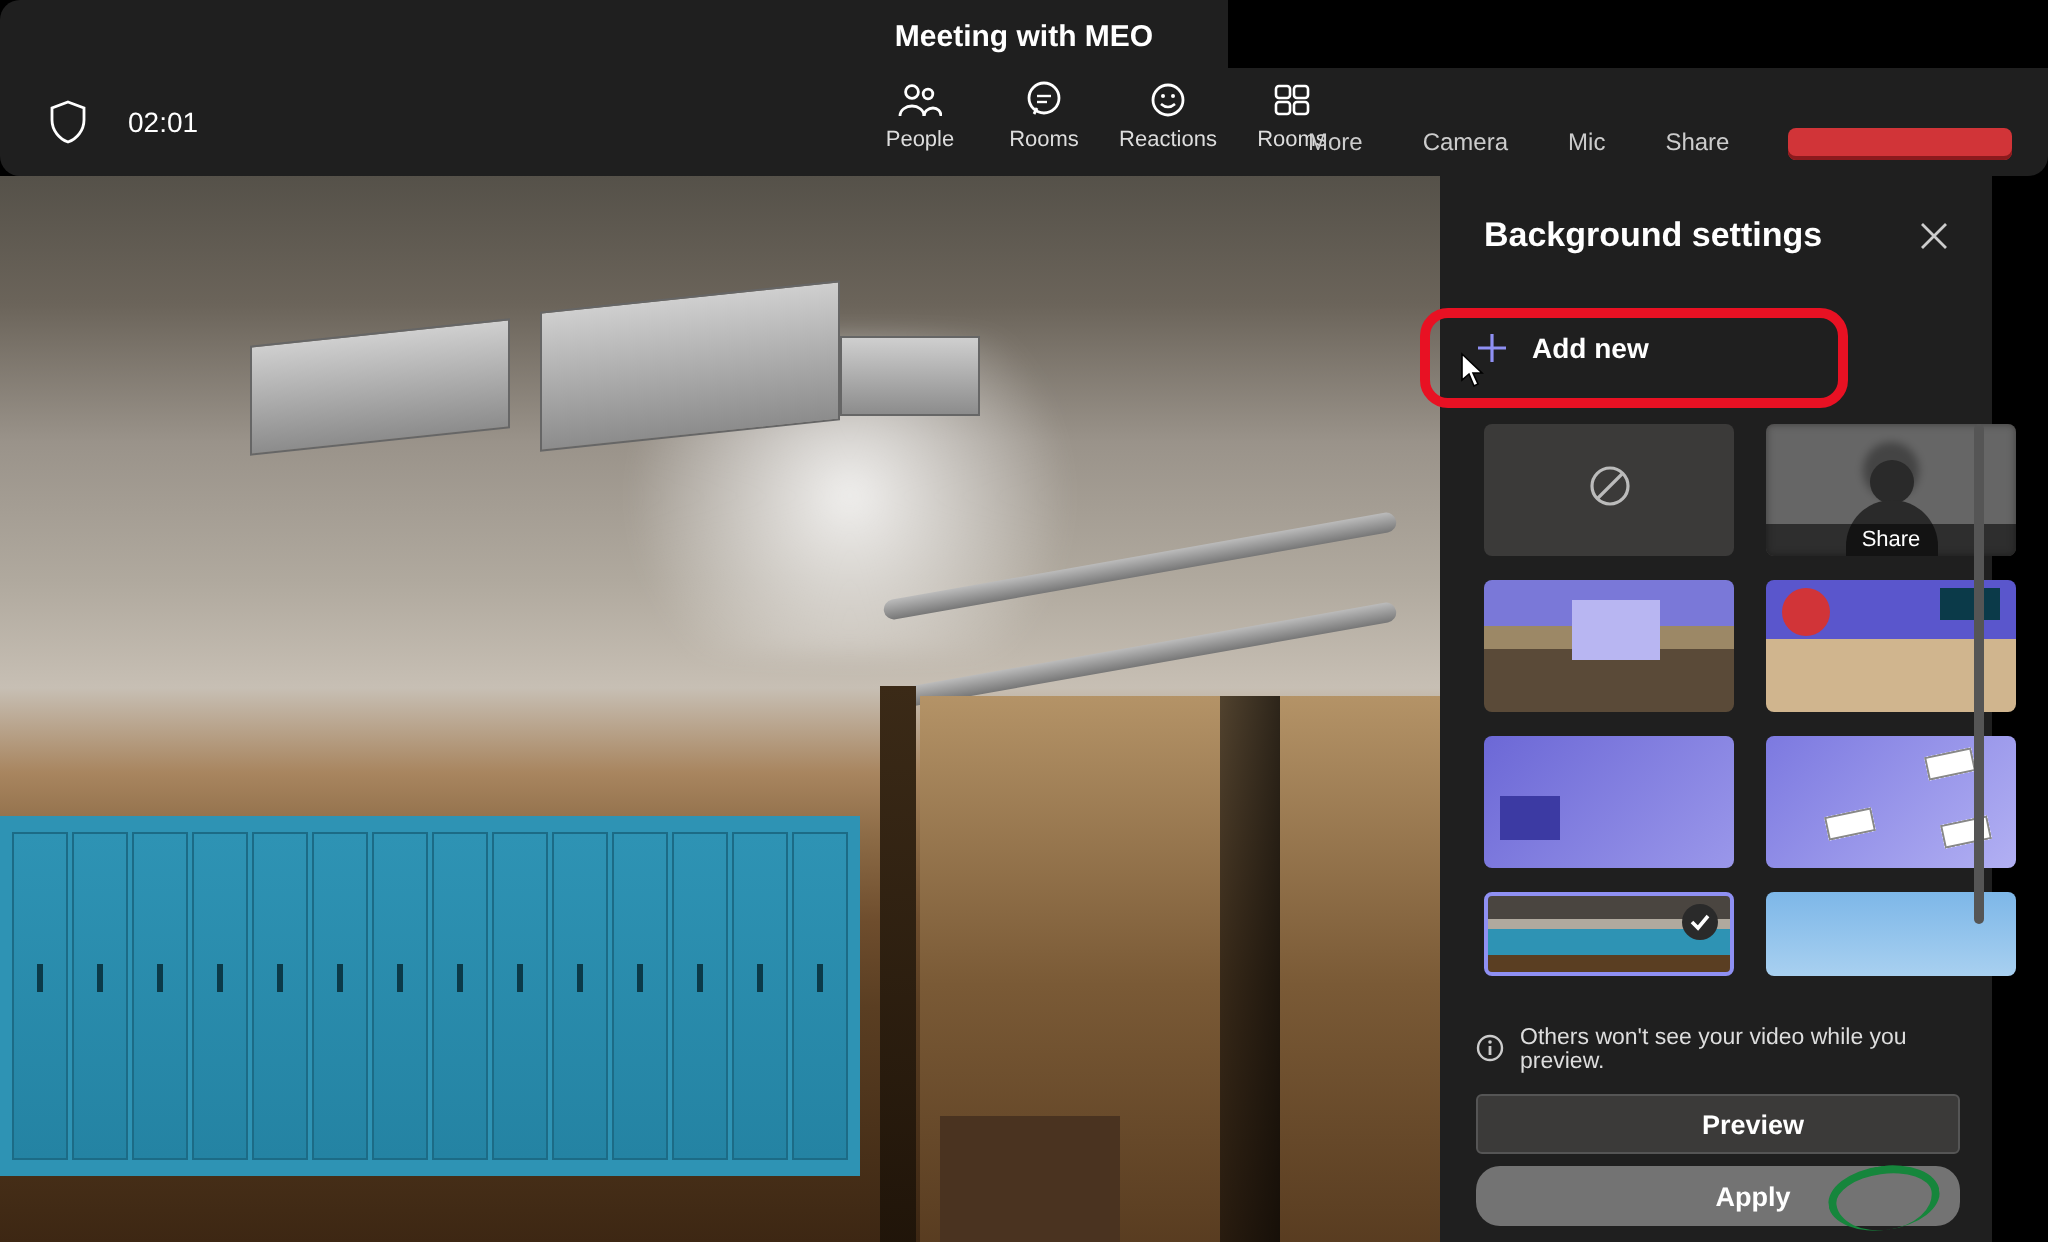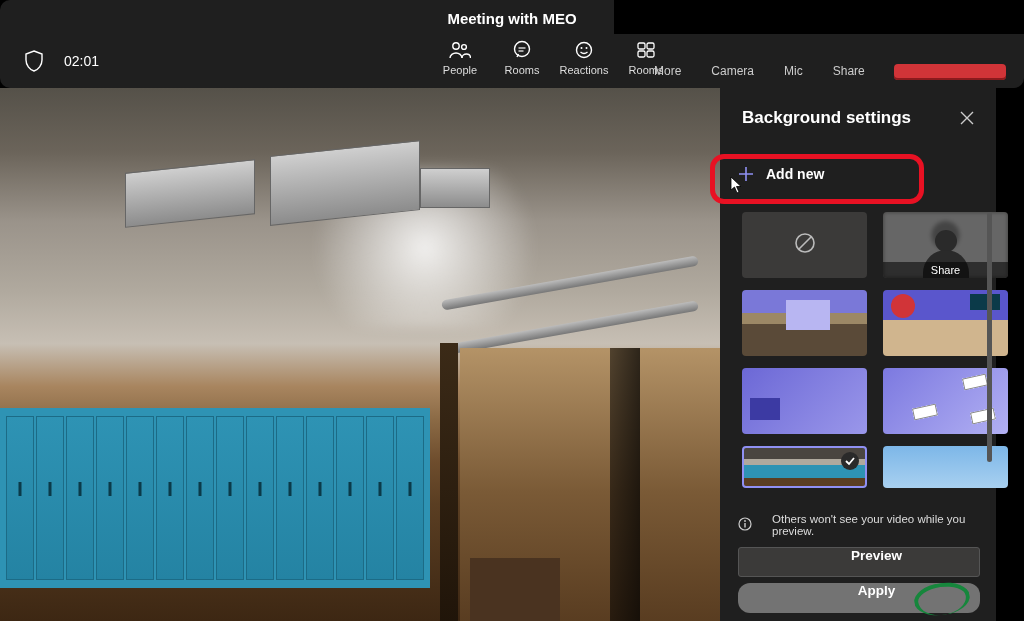--- a/index.html
+++ b/index.html
@@ -73,23 +73,23 @@
     .bg-tile.room4::after { left:55px; top:20px; }
     .bg-tile.room4 span.sticker { left:30px; top:38px; }
     .bg-tile.room4 span.sticker.s2 { left:80px; top:8px; }
     .bg-tile.room4 span.sticker.s3 { left:88px; top:42px; }
     .bg-tile.room5 { background: linear-gradient(180deg,#4a4540 0 30%, #b0a99e 30% 44%, #2e93b4 44% 78%, #5a3e22 78% 100%); border: 2px solid #8f90f3; height:42px; }
     .bg-tile.room5 .check { position:absolute; right:6px; top:4px; width:18px; height:18px; border-radius:50%; background:#2a2a2a; display:flex; align-items:center; justify-content:center; }
     .bg-tile.room6 { background: linear-gradient(180deg,#7db7e8 0%, #a8d0f0 100%); height:42px; }
 
     .panel-scrollbar { position: absolute; right: 4px; top: 124px; width: 5px; height: 250px; background: #555; border-radius: 3px; }
 
-    .info-row { position: absolute; left: 18px; bottom: 84px; right: 16px; display: flex; align-items: center; gap: 20px; font-size: 11.5px; color: #ddd; }
-
-    .action-btn { position: absolute; left: 18px; right: 16px; height: 30px; border-radius: 3px; display: flex; justify-content: center; font-size: 13.5px; font-weight: 600; cursor: pointer; padding-left: 35px; }
+    .info-row { position: absolute; left: 18px; bottom: 84px; right: 16px; display: flex; align-items: center; gap: 8px; font-size: 11.5px; color: #ddd; }
+
+    .action-btn { position: absolute; left: 18px; right: 16px; height: 30px; border-radius: 3px; display: flex; align-items: center; justify-content: center; font-size: 13.5px; font-weight: 600; cursor: pointer; padding-left: 35px; }
     .action-btn.preview { bottom: 44px; background: #3b3a39; border: 1px solid #555; }
     .action-btn.apply { bottom: 8px; background: #737373; border-radius: 12px; }
 
     .green-circle { position: absolute; left: 176px; bottom: -2px; width: 56px; height: 32px; border: 4px solid #16863c; border-radius: 50%; border-bottom: none; pointer-events: none; transform: rotate(-8deg); }
 
     
     .icon-svg { display: block; }
   </style>
 </head>
 <body>

